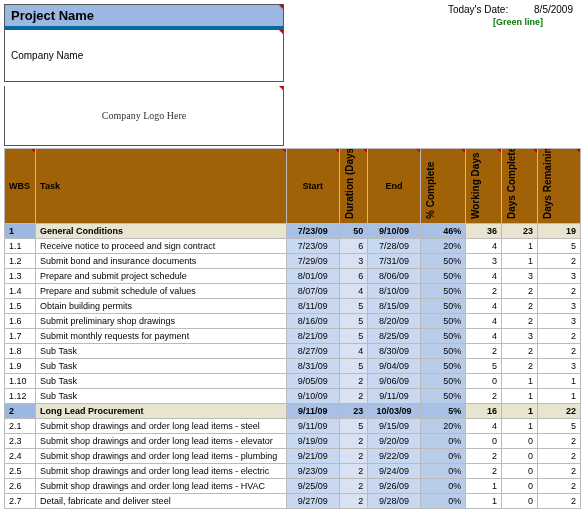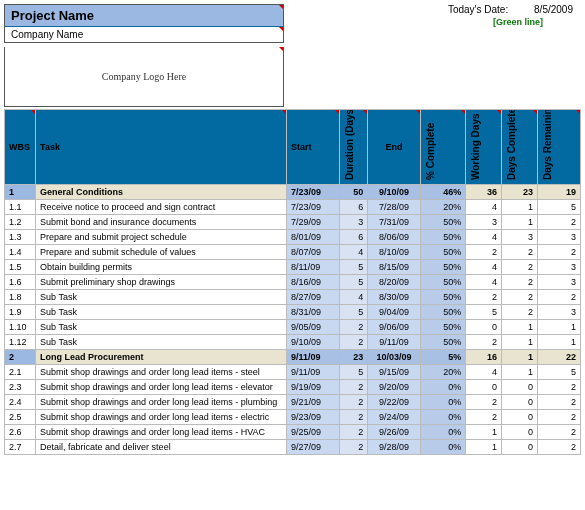--- a/index.html
+++ b/index.html
@@ -1,36 +1,36 @@
 <!DOCTYPE html>
 <html><head>
 <meta charset="utf-8">
 <style>
   * { box-sizing: border-box; margin: 0; padding: 0; }
   body { font-family: Arial, sans-serif; font-size: 10px; background: #fff; color: #000; width: 585px; }
   .container { padding: 4px; }
   .header-row { display: flex; justify-content: space-between; align-items: flex-start; }
   .project-block { width: 280px; border: 1px solid #555; }
-  .project-name { background: #9bb8e3; font-weight: bold; font-size: 13px; padding: 3px 6px; border-bottom: 1px solid #0369a1; }
-  .company-name { background: #fff; font-size: 10px; padding: 2px 6px; }
+  .project-name { background: #9bb8e3; font-weight: bold; font-size: 13px; padding: 3px 6px; border-bottom: 4px solid #0369a1; }
+  .company-name { background: #fff; font-size: 10px; padding: 20px 6px; }
   .dates-block { text-align: right; font-size: 10px; padding-right: 8px; }
   .date-line { margin-bottom: 2px; }
   .date-label { display: inline-block; }
   .date-val { display: inline-block; margin-left: 12px; min-width: 50px; text-align: right; }
   .green-line { color: #0a7a0a; font-weight: bold; font-size: 9px; text-align: right; padding-right: 30px; }
   .day-name { font-size: 9px; color: #333; margin-left: 4px; }
   .logo-row { display: flex; align-items: flex-end; margin-top: 4px; font-family: Liberation Serif, serif; }
   .logo-box { width: 280px; height: 60px; border: 1px solid #555; border-top: none; display: flex; align-items: center; justify-content: center; font-size: 10px; color: #333; }
   .vert { writing-mode: vertical-rl; transform: rotate(180deg); font-size: 10px; padding: 2px 0; text-align: left; height: 70px; display: flex; align-items: center; justify-content: flex-start; }
   table { border-collapse: collapse; width: 100%; margin-top: 2px; table-layout: fixed; }
   th, td { border: 1px solid #bbb; padding: 2px 4px; font-size: 9px; white-space: nowrap; overflow: hidden; }
-  th { background: #0369a1; font-weight: bold; text-align: center; height: 16px; }
+  th { background: #a16207; font-weight: bold; text-align: center; height: 16px; }
   .col-wbs { width: 26px; text-align: left; }
   .col-task { width: 210px; text-align: left; }
-  .col-start { width: 44px; text-align: left; }
+  .col-start { width: 44px; text-align: center; }
   .col-dur { width: 24px; text-align: right; }
   .col-end { width: 44px; text-align: center; }
   .col-pct { width: 38px; text-align: right; }
   .col-wd { width: 30px; text-align: right; }
   .col-dc { width: 30px; text-align: right; }
   .col-dr { width: 36px; text-align: right; }
   tr.section td { background: #e8e4d0; font-weight: bold; }
   tr.section td.col-wbs { background: #9bb8e3; }
   td.hl-start { background: #c8d8f0; }
   td.hl-dur { background: #d8e2f2; }
@@ -158,20 +158,31 @@
           <td class="col-task">Submit preliminary shop drawings</td>
           <td class="col-start hl-start">8/16/09</td>
           <td class="col-dur hl-dur">5</td>
           <td class="col-end hl-end">8/20/09</td>
           <td class="col-pct hl-pct">50%</td>
           <td class="col-wd">4</td>
           <td class="col-dc">2</td>
           <td class="col-dr">3</td>
         </tr>
         <tr>
+          <td class="col-wbs">1.7</td>
+          <td class="col-task">Submit monthly requests for payment</td>
+          <td class="col-start hl-start">8/21/09</td>
+          <td class="col-dur hl-dur">5</td>
+          <td class="col-end hl-end">8/25/09</td>
+          <td class="col-pct hl-pct">50%</td>
+          <td class="col-wd">4</td>
+          <td class="col-dc">3</td>
+          <td class="col-dr">2</td>
+        </tr>
+        <tr>
           <td class="col-wbs">1.8</td>
           <td class="col-task">Sub Task</td>
           <td class="col-start hl-start">8/27/09</td>
           <td class="col-dur hl-dur">4</td>
           <td class="col-end hl-end">8/30/09</td>
           <td class="col-pct hl-pct">50%</td>
           <td class="col-wd">2</td>
           <td class="col-dc">2</td>
           <td class="col-dr">2</td>
         </tr>

